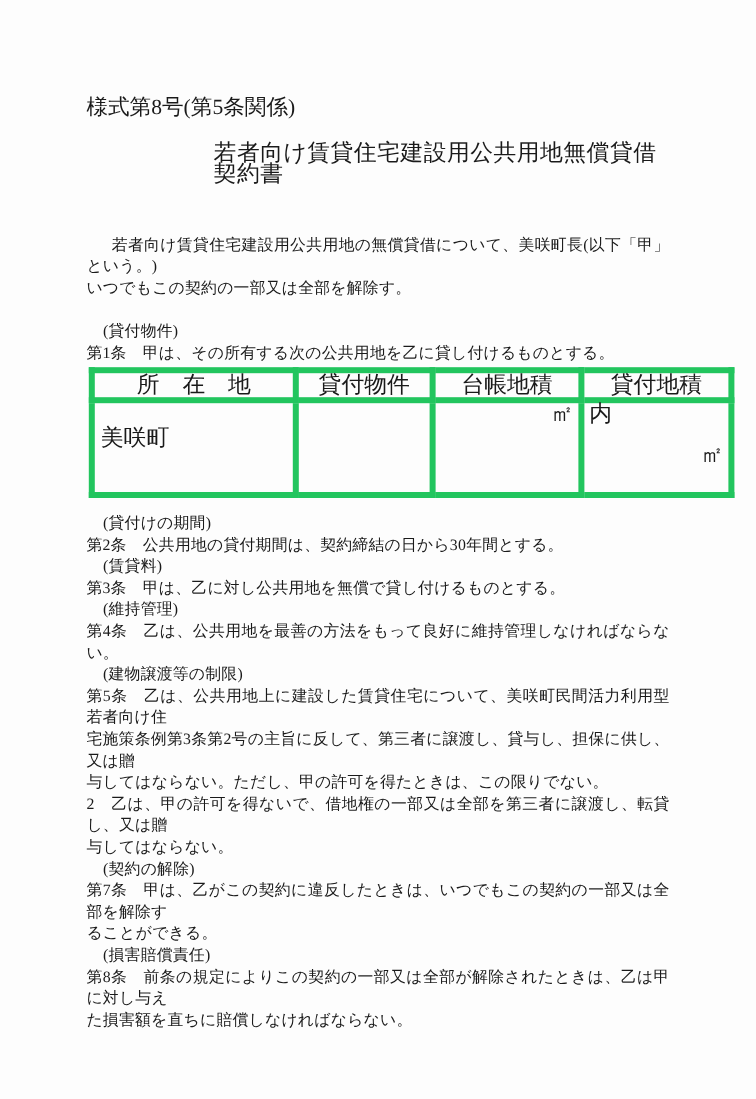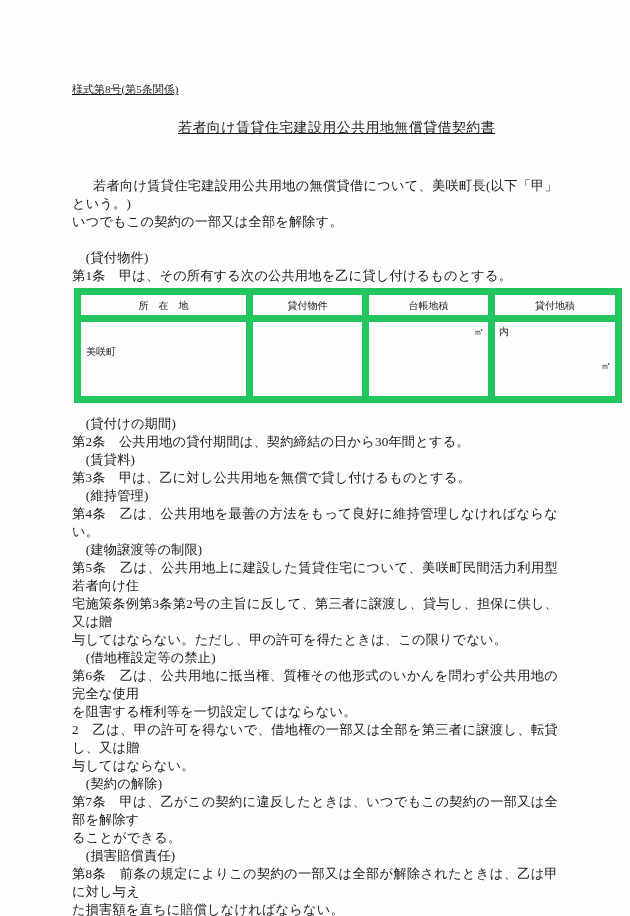--- a/index.html
+++ b/index.html
@@ -27,31 +27,29 @@
   
   .line {
     font-size: 13.2px;
     line-height: 18px;
     letter-spacing: 0.2px;
     white-space: pre-wrap;
     text-align: justify;
     text-justify: inter-character;
   }
   .form-no {
-    font-size: 11px;
+    font-size: 18px;
     line-height: 18px;
-    text-decoration: underline;
   }
   .title {
-    font-size: 14px;
+    font-size: 19px;
     line-height: 18px;
     margin-top: 21px;
     padding-left: 106px;
     letter-spacing: 0.4px;
-    text-decoration: underline;
   }
   .intro {
     margin-top: 22px;
   }
   .intro .l1 { text-indent: 1.6em; margin-top: 40px; }
   .intro .l2 { }
   .intro .l3 { }
   .gap-b {
     display: inline-block;
     width: 16.6em;
@@ -69,23 +67,23 @@
 
   
   table.land {
     border-collapse: collapse;
     width: 481px;
     margin-top: 3px;
     margin-left: 2px;
     table-layout: fixed;
   }
   table.land td, table.land th {
-    border: 7px solid #22c55e;
+    border: 5px solid #22c55e;
     font-weight: normal;
-    font-size: 10px;
+    font-size: 19px;
     line-height: 17px;
     padding: 1px 4px;
     vertical-align: top;
   }
   table.land thead th {
     text-align: center;
     height: 18px;
     vertical-align: middle;
   }
   .col-a { width: 157px; }
@@ -175,25 +173,20 @@
       <div class="line art"><span class="art-num">第4条</span>　<span>乙は、公共用地を最善の方法をもって良好に維持管理しなければならない。</span></div>
     </div>
 
     <div class="blk">
       <div class="line sec-head">(建物譲渡等の制限)</div>
       <div class="line art"><span class="art-num">第5条</span>　<span>乙は、公共用地上に建設した賃貸住宅について、美咲町民間活力利用型若者向け住</span></div>
       <div class="line cont">宅施策条例第3条第2号の主旨に反して、第三者に譲渡し、貸与し、担保に供し、又は贈</div>
       <div class="line cont">与してはならない。ただし、甲の許可を得たときは、この限りでない。</div>
     </div>
 
-    <div class="blk">
-      <div class="line sec-head">(借地権設定等の禁止)</div>
-      <div class="line art"><span class="art-num">第6条</span>　<span>乙は、公共用地に抵当権、質権その他形式のいかんを問わず公共用地の完全な使用</span></div>
-      <div class="line cont">を阻害する権利等を一切設定してはならない。</div>
-    </div>
 
     <div class="blk">
       <div class="line art"><span class="art-num">2</span>　<span>乙は、甲の許可を得ないで、借地権の一部又は全部を第三者に譲渡し、転貸し、又は贈</span></div>
       <div class="line cont">与してはならない。</div>
     </div>
 
     <div class="blk">
       <div class="line sec-head">(契約の解除)</div>
       <div class="line art"><span class="art-num">第7条</span>　<span>甲は、乙がこの契約に違反したときは、いつでもこの契約の一部又は全部を解除す</span></div>
       <div class="line cont">ることができる。</div>

